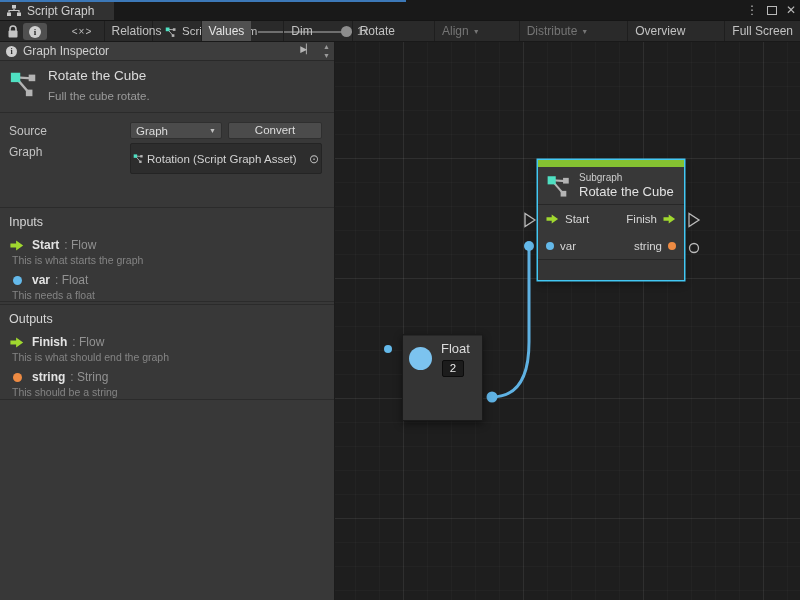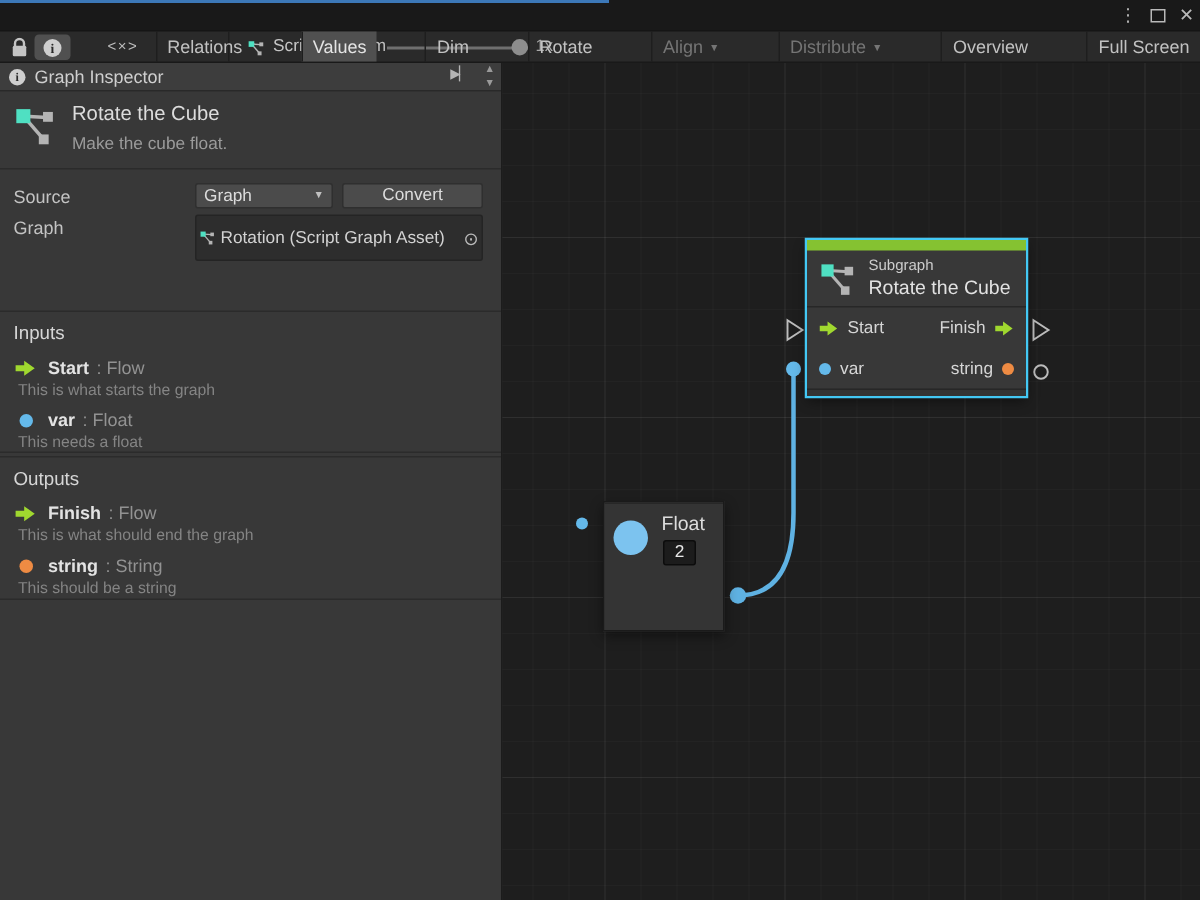--- a/index.html
+++ b/index.html
@@ -80,21 +80,21 @@
   #canvas { position:absolute; left:335px; top:42px; width:465px; height:558px; background-color:#1e1e1e;
     background-image:
       linear-gradient(to right, rgba(255,255,255,0.055) 1px, transparent 1px),
       linear-gradient(to bottom, rgba(255,255,255,0.055) 1px, transparent 1px),
       linear-gradient(to right, rgba(255,255,255,0.022) 1px, transparent 1px),
       linear-gradient(to bottom, rgba(255,255,255,0.022) 1px, transparent 1px);
     background-size:120px 100%, 100% 120px, 24px 100%, 100% 24px;
     background-position:68px 0, 0 116px, 20px 0, 0 20px; }
   #wire-layer { position:absolute; left:0; top:0; width:465px; height:558px; }
 
-  #subgraph-node { position:absolute; left:203px; top:118px; width:146px; height:104px; background:#383838;
+  #subgraph-node { position:absolute; left:203px; top:118px; width:146px; height:120px; background:#383838;
                    box-shadow:0 0 0 1.5px #43c8f4, 0 3px 8px rgba(0,0,0,0.45);
                    display:flex; flex-direction:column; }
   #subgraph-bar { height:7px; }
   #subgraph-header { height:38px; display:flex; align-items:center; gap:7px; padding-left:8px;
                      border-bottom:1px solid #272727; }
   #subgraph-kind { font-size:10px; color:#cccccc; }
   #subgraph-title { font-size:13px; color:#e2e2e2; margin-top:1px; }
   .node-port-row { height:27px; display:flex; align-items:center; padding:0 8px; font-size:11.5px; color:#d6d6d6; }
   .node-port-row .left { display:flex; align-items:center; gap:6px; }
   .node-port-row .right { display:flex; align-items:center; gap:6px; margin-left:auto; }
@@ -133,20 +133,26 @@
       <rect x="5" y="0" width="4" height="3.5" fill="#c8c8c8"></rect>
       <rect x="0" y="7.5" width="4" height="3.5" fill="#c8c8c8"></rect>
       <rect x="10" y="7.5" width="4" height="3.5" fill="#c8c8c8"></rect>
       <path d="M7 3.5 V5.5 M2 7.5 V5.5 H12 V7.5" stroke="#c8c8c8" stroke-width="1.2" fill="none"></path>
     </symbol>
   </defs>
 </svg>
 
 <div id="titlebar">
   <div id="focus-line"></div>
+  <div id="tab">
+    <svg width="14" height="12">
+        <use href="#org-icon"></use>
+      </svg>
+    <span>Script Graph</span>
+  </div>
   <div id="win-controls">
     <span class="glyph">⋮</span>
     <span id="maximize-box"></span>
     <span class="glyph">✕</span>
   </div>
 </div>
 
 <div id="toolbar">
   <svg id="lock-icon" viewBox="0 0 12 13">
     <path d="M3 6 V4 a3 3 0 0 1 6 0 V6" fill="none" stroke="#c4c4c4" stroke-width="1.6"></path>
@@ -185,21 +191,21 @@
     <span id="insp-spin">
       <span>▲</span>
       <span>▼</span>
     </span>
   </div>
 
   <svg id="desc-icon" width="30" height="30">
       <use href="#sg-icon"></use>
     </svg>
   <div id="desc-title">Rotate the Cube</div>
-  <div id="desc-sub">Make the cube float.</div>
+  <div id="desc-sub">Full the cube rotate.</div>
   <div class="h-div" style="top:70px"></div>
 
   <span class="form-label" style="top:82px">Source</span>
   <div id="source-dropdown">
     <span>Graph</span>
     <span class="caret">▼</span>
   </div>
   <div id="convert-btn">Convert</div>
 
   <span class="form-label" style="top:103px">Graph</span>

